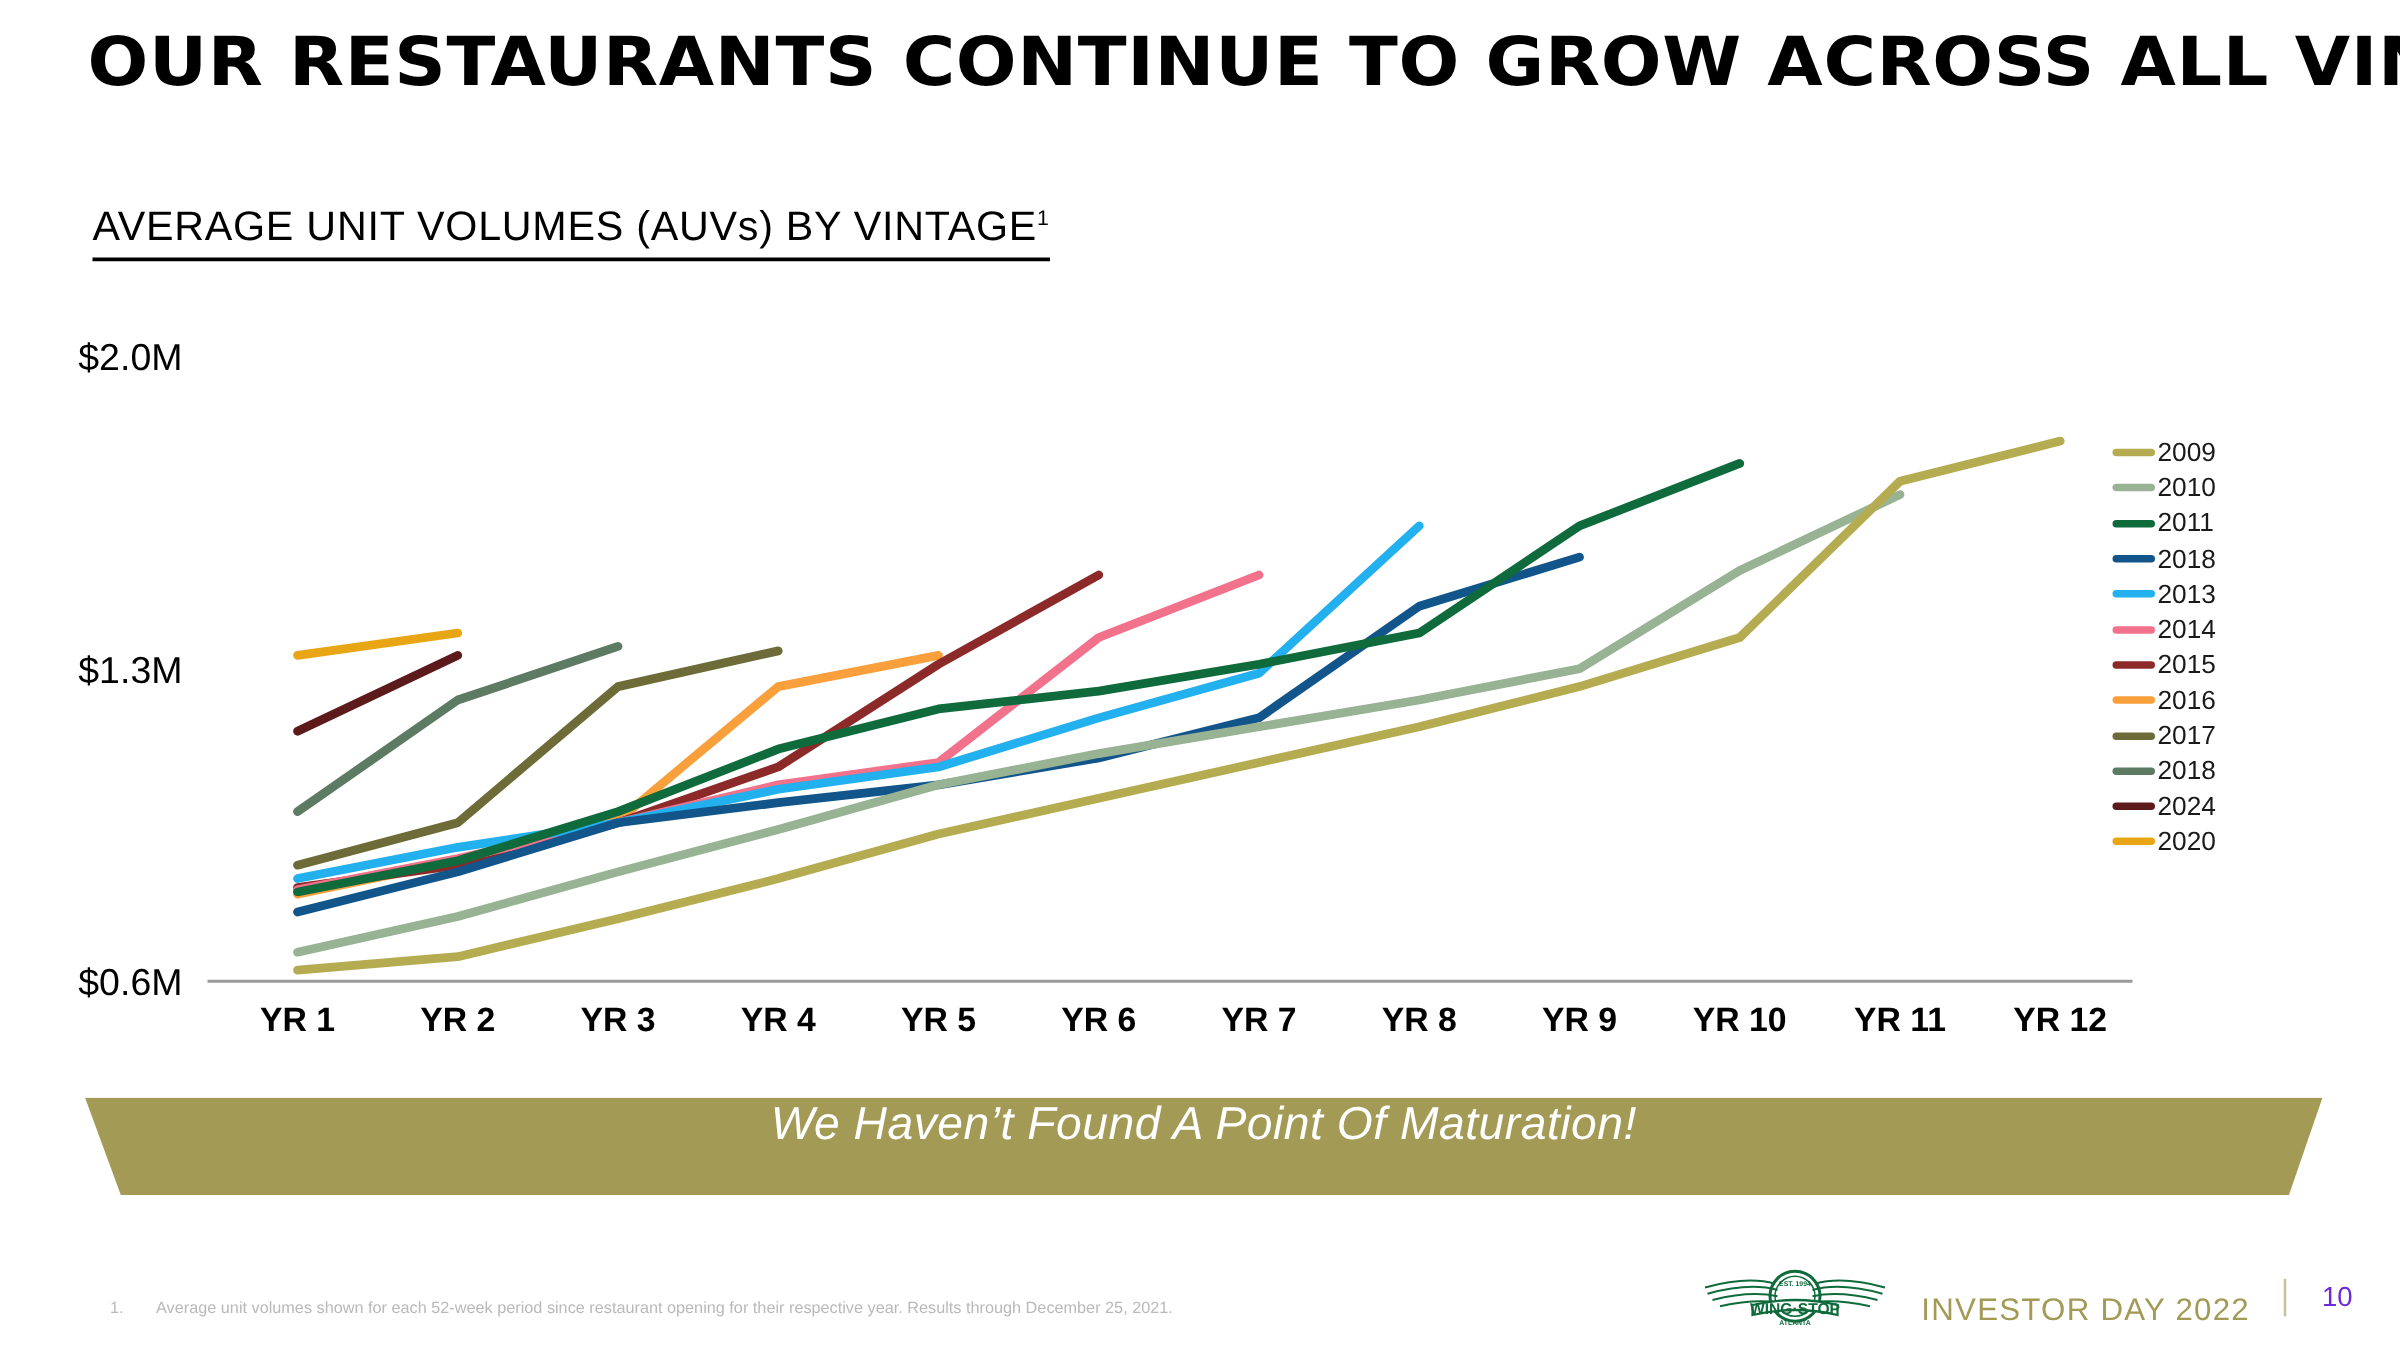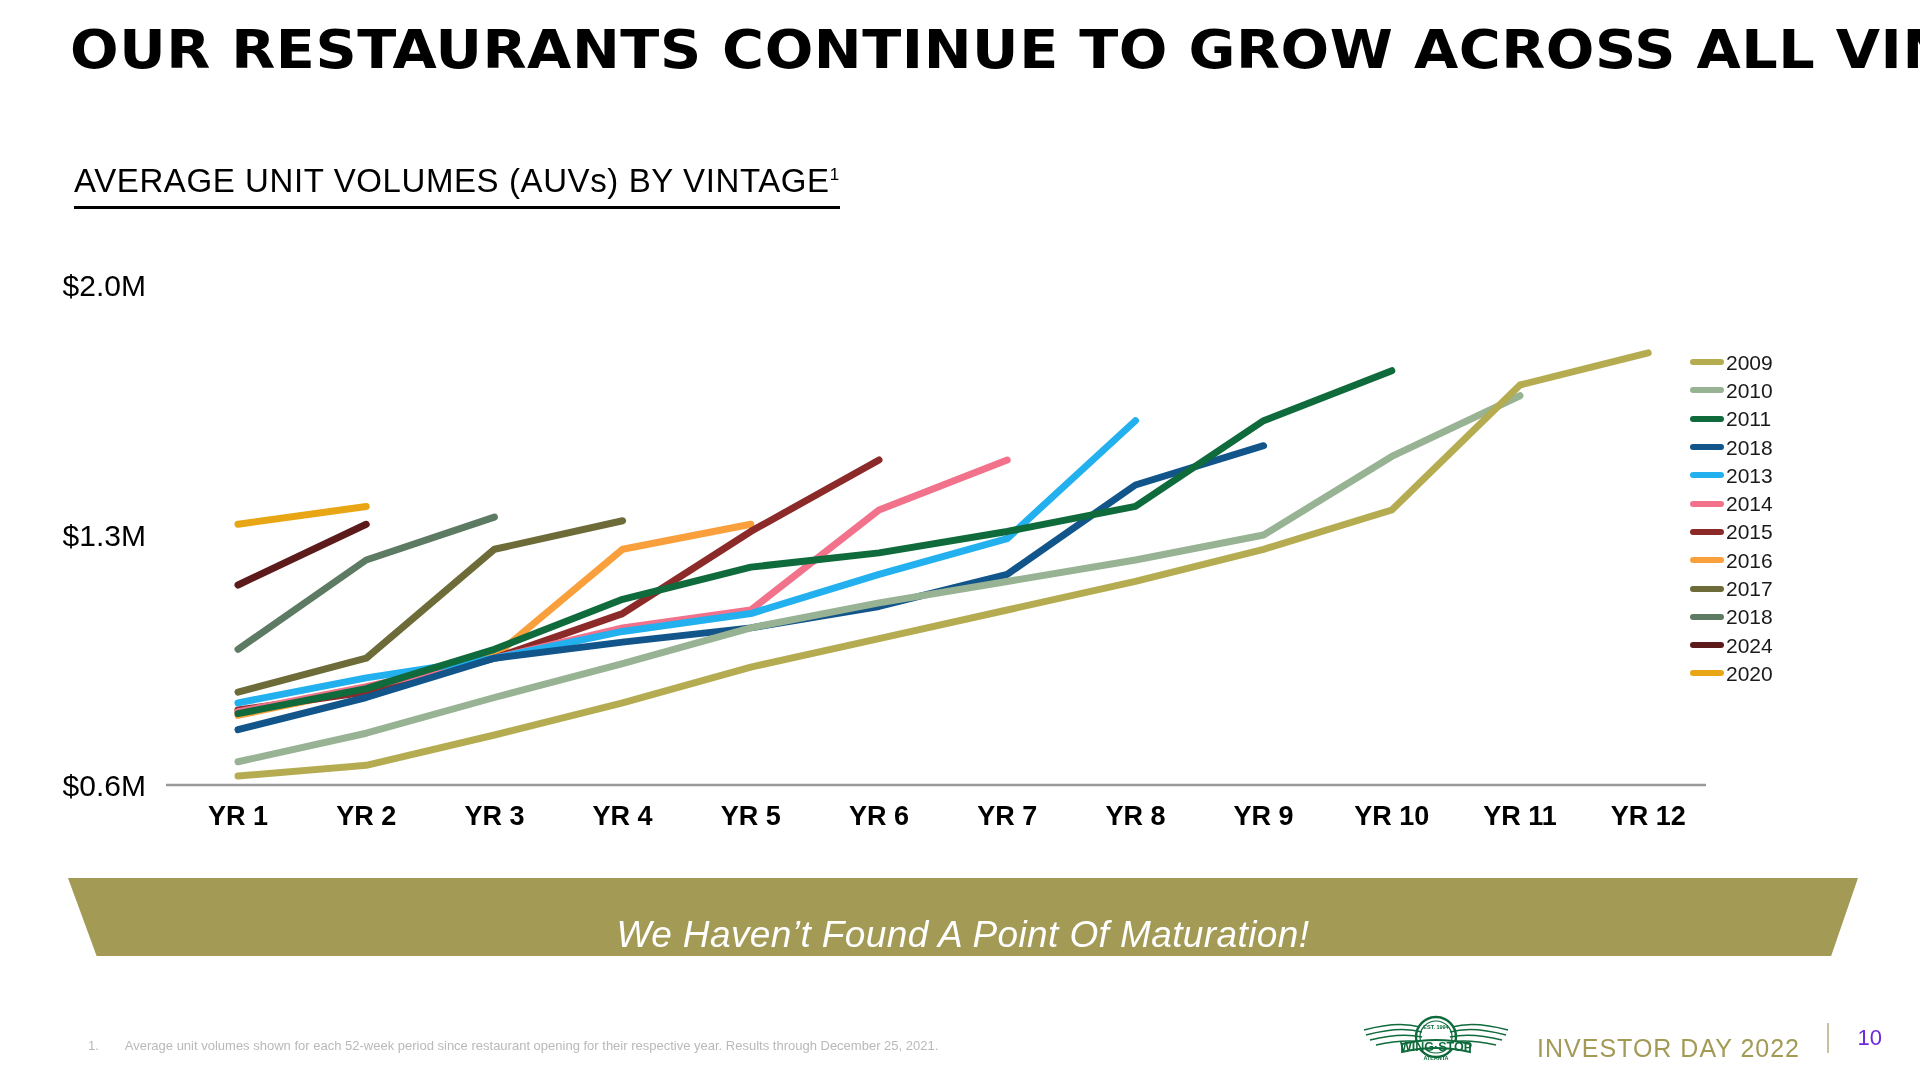--- a/index.html
+++ b/index.html
@@ -121,21 +121,21 @@
   
   #banner {
     position: absolute;
     left: 68px;
     top: 878px;
     width: 1790px;
     height: 78px;
     background: #a39a56;
     clip-path: polygon(0 0, 100% 0, 98.5% 100%, 1.6% 100%);
     display: flex;
-    align-items: flex-end;
+    align-items: flex-start;
     justify-content: center;
   }
   #banner-text {
     color: #ffffff;
     font-family: "Liberation Sans", sans-serif;
     font-style: italic;
     font-size: 37px;
     letter-spacing: 0.4px;
     white-space: nowrap;
   }

